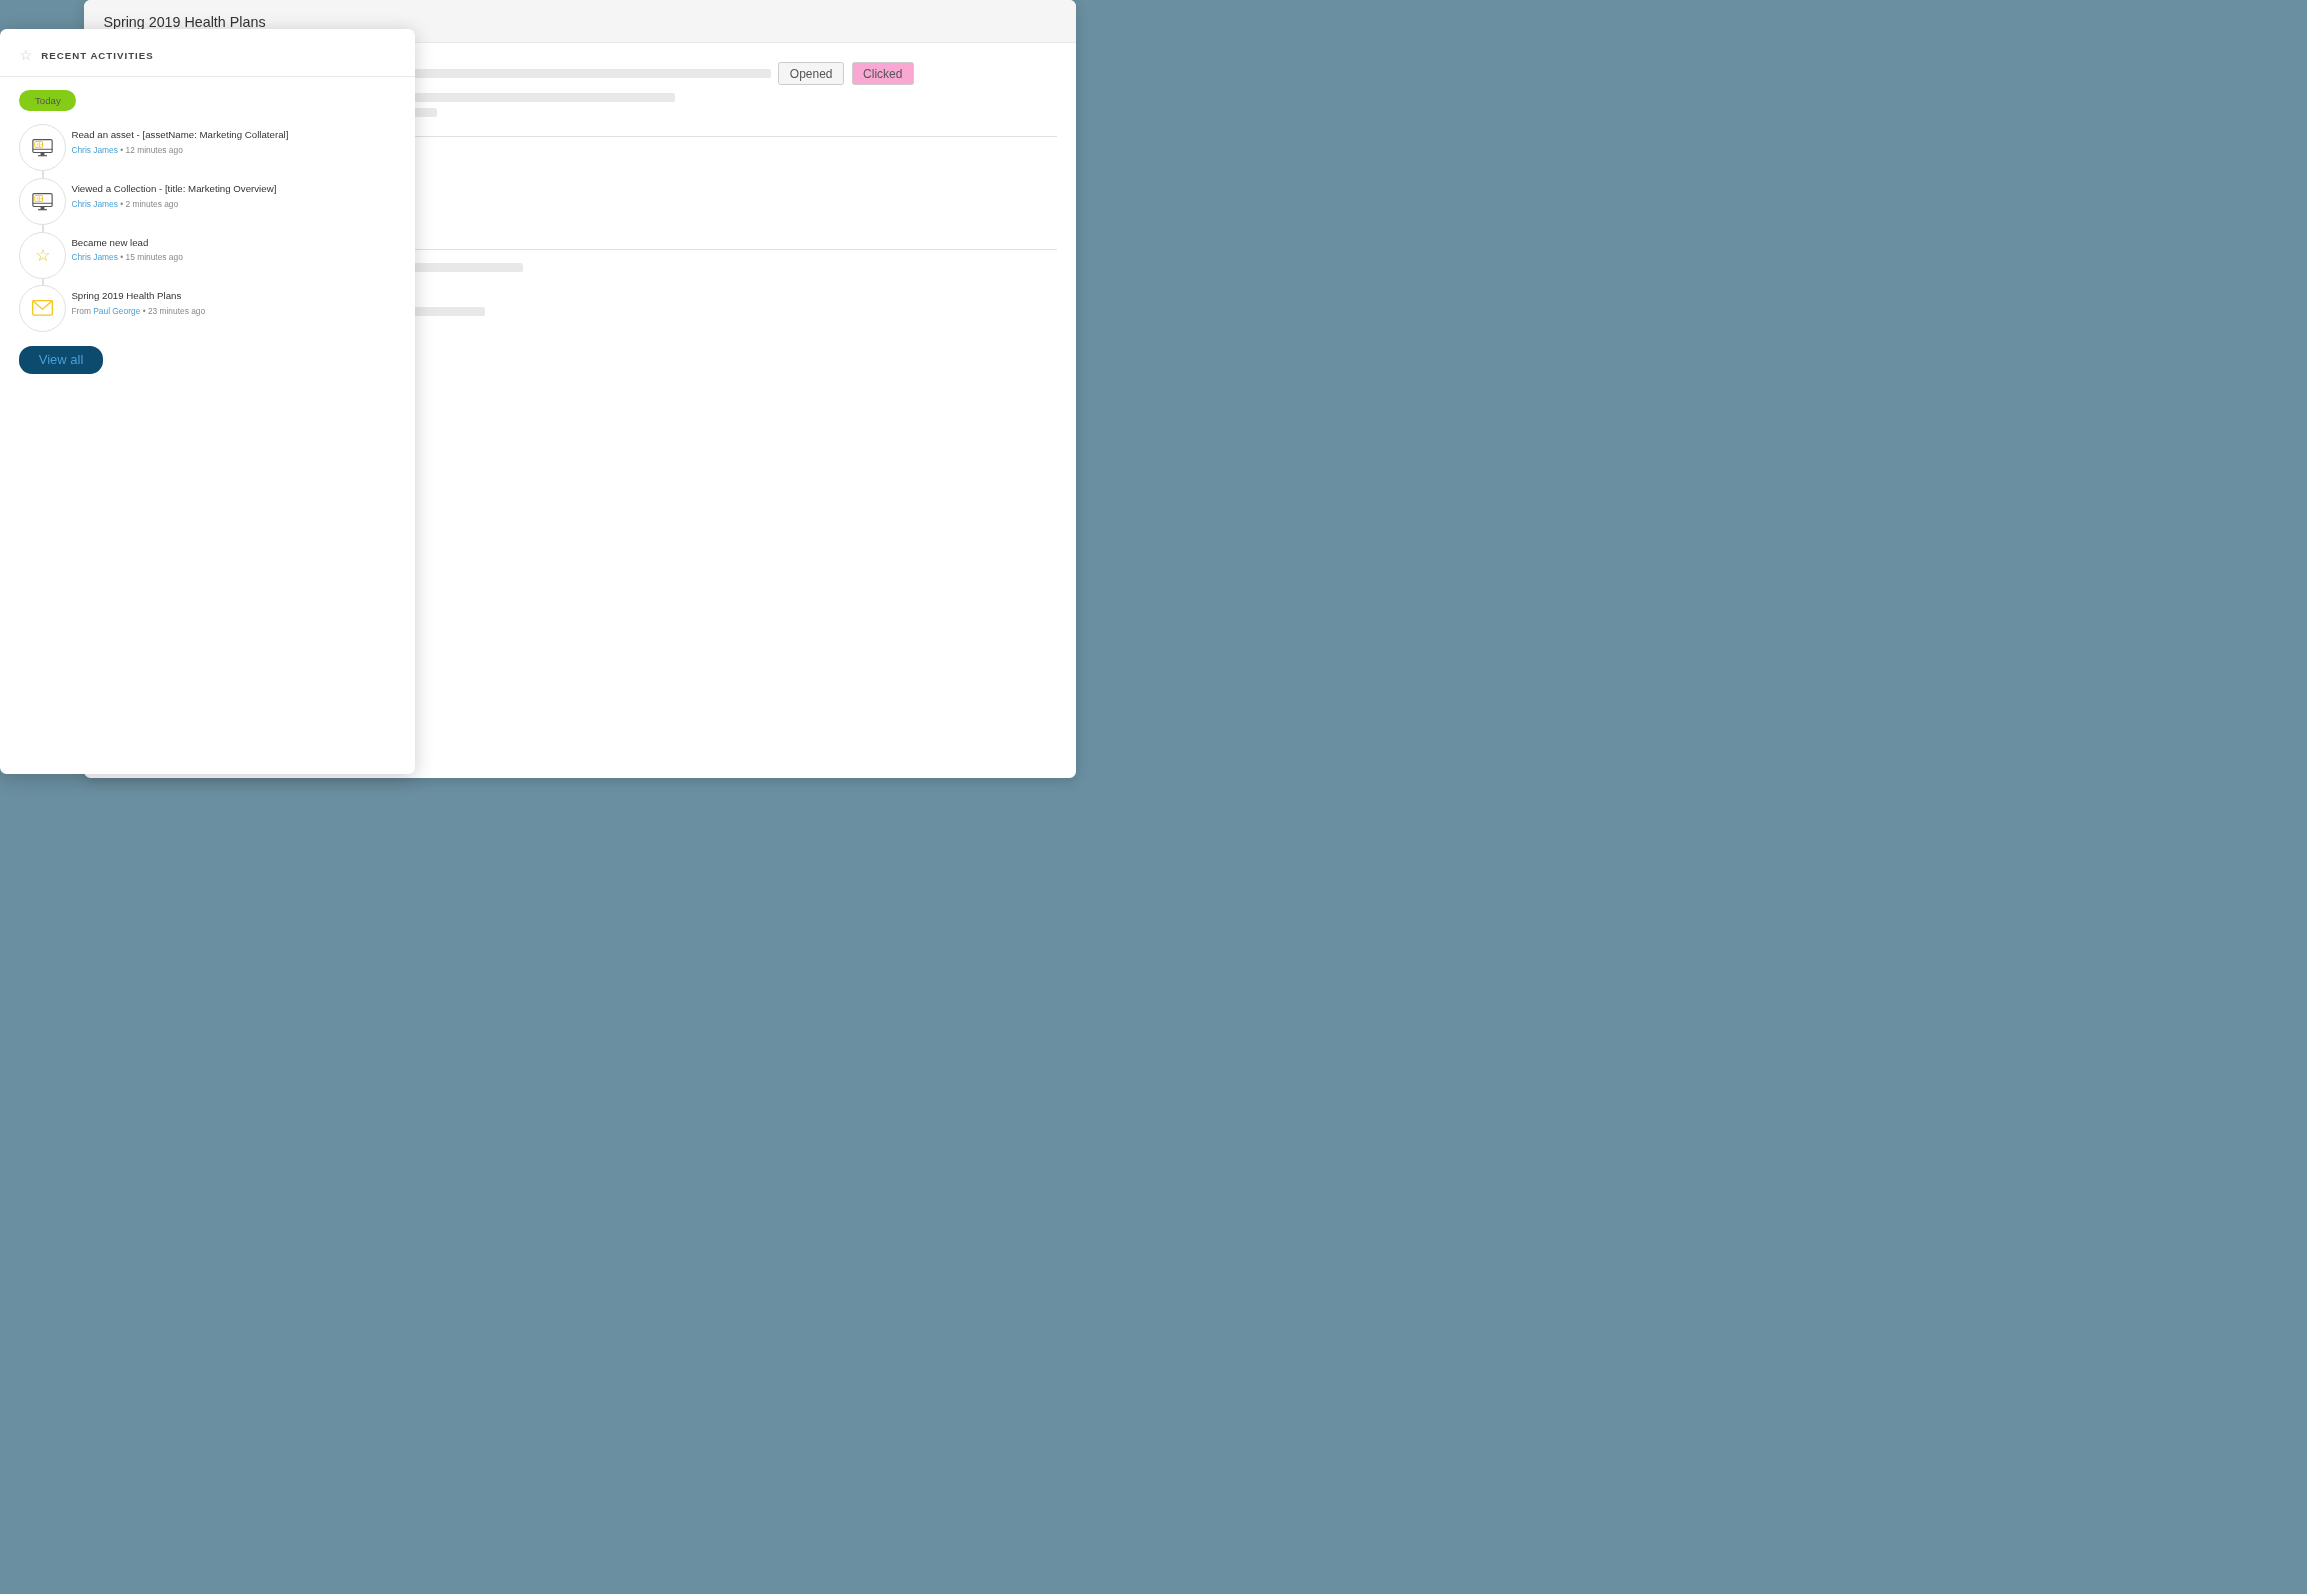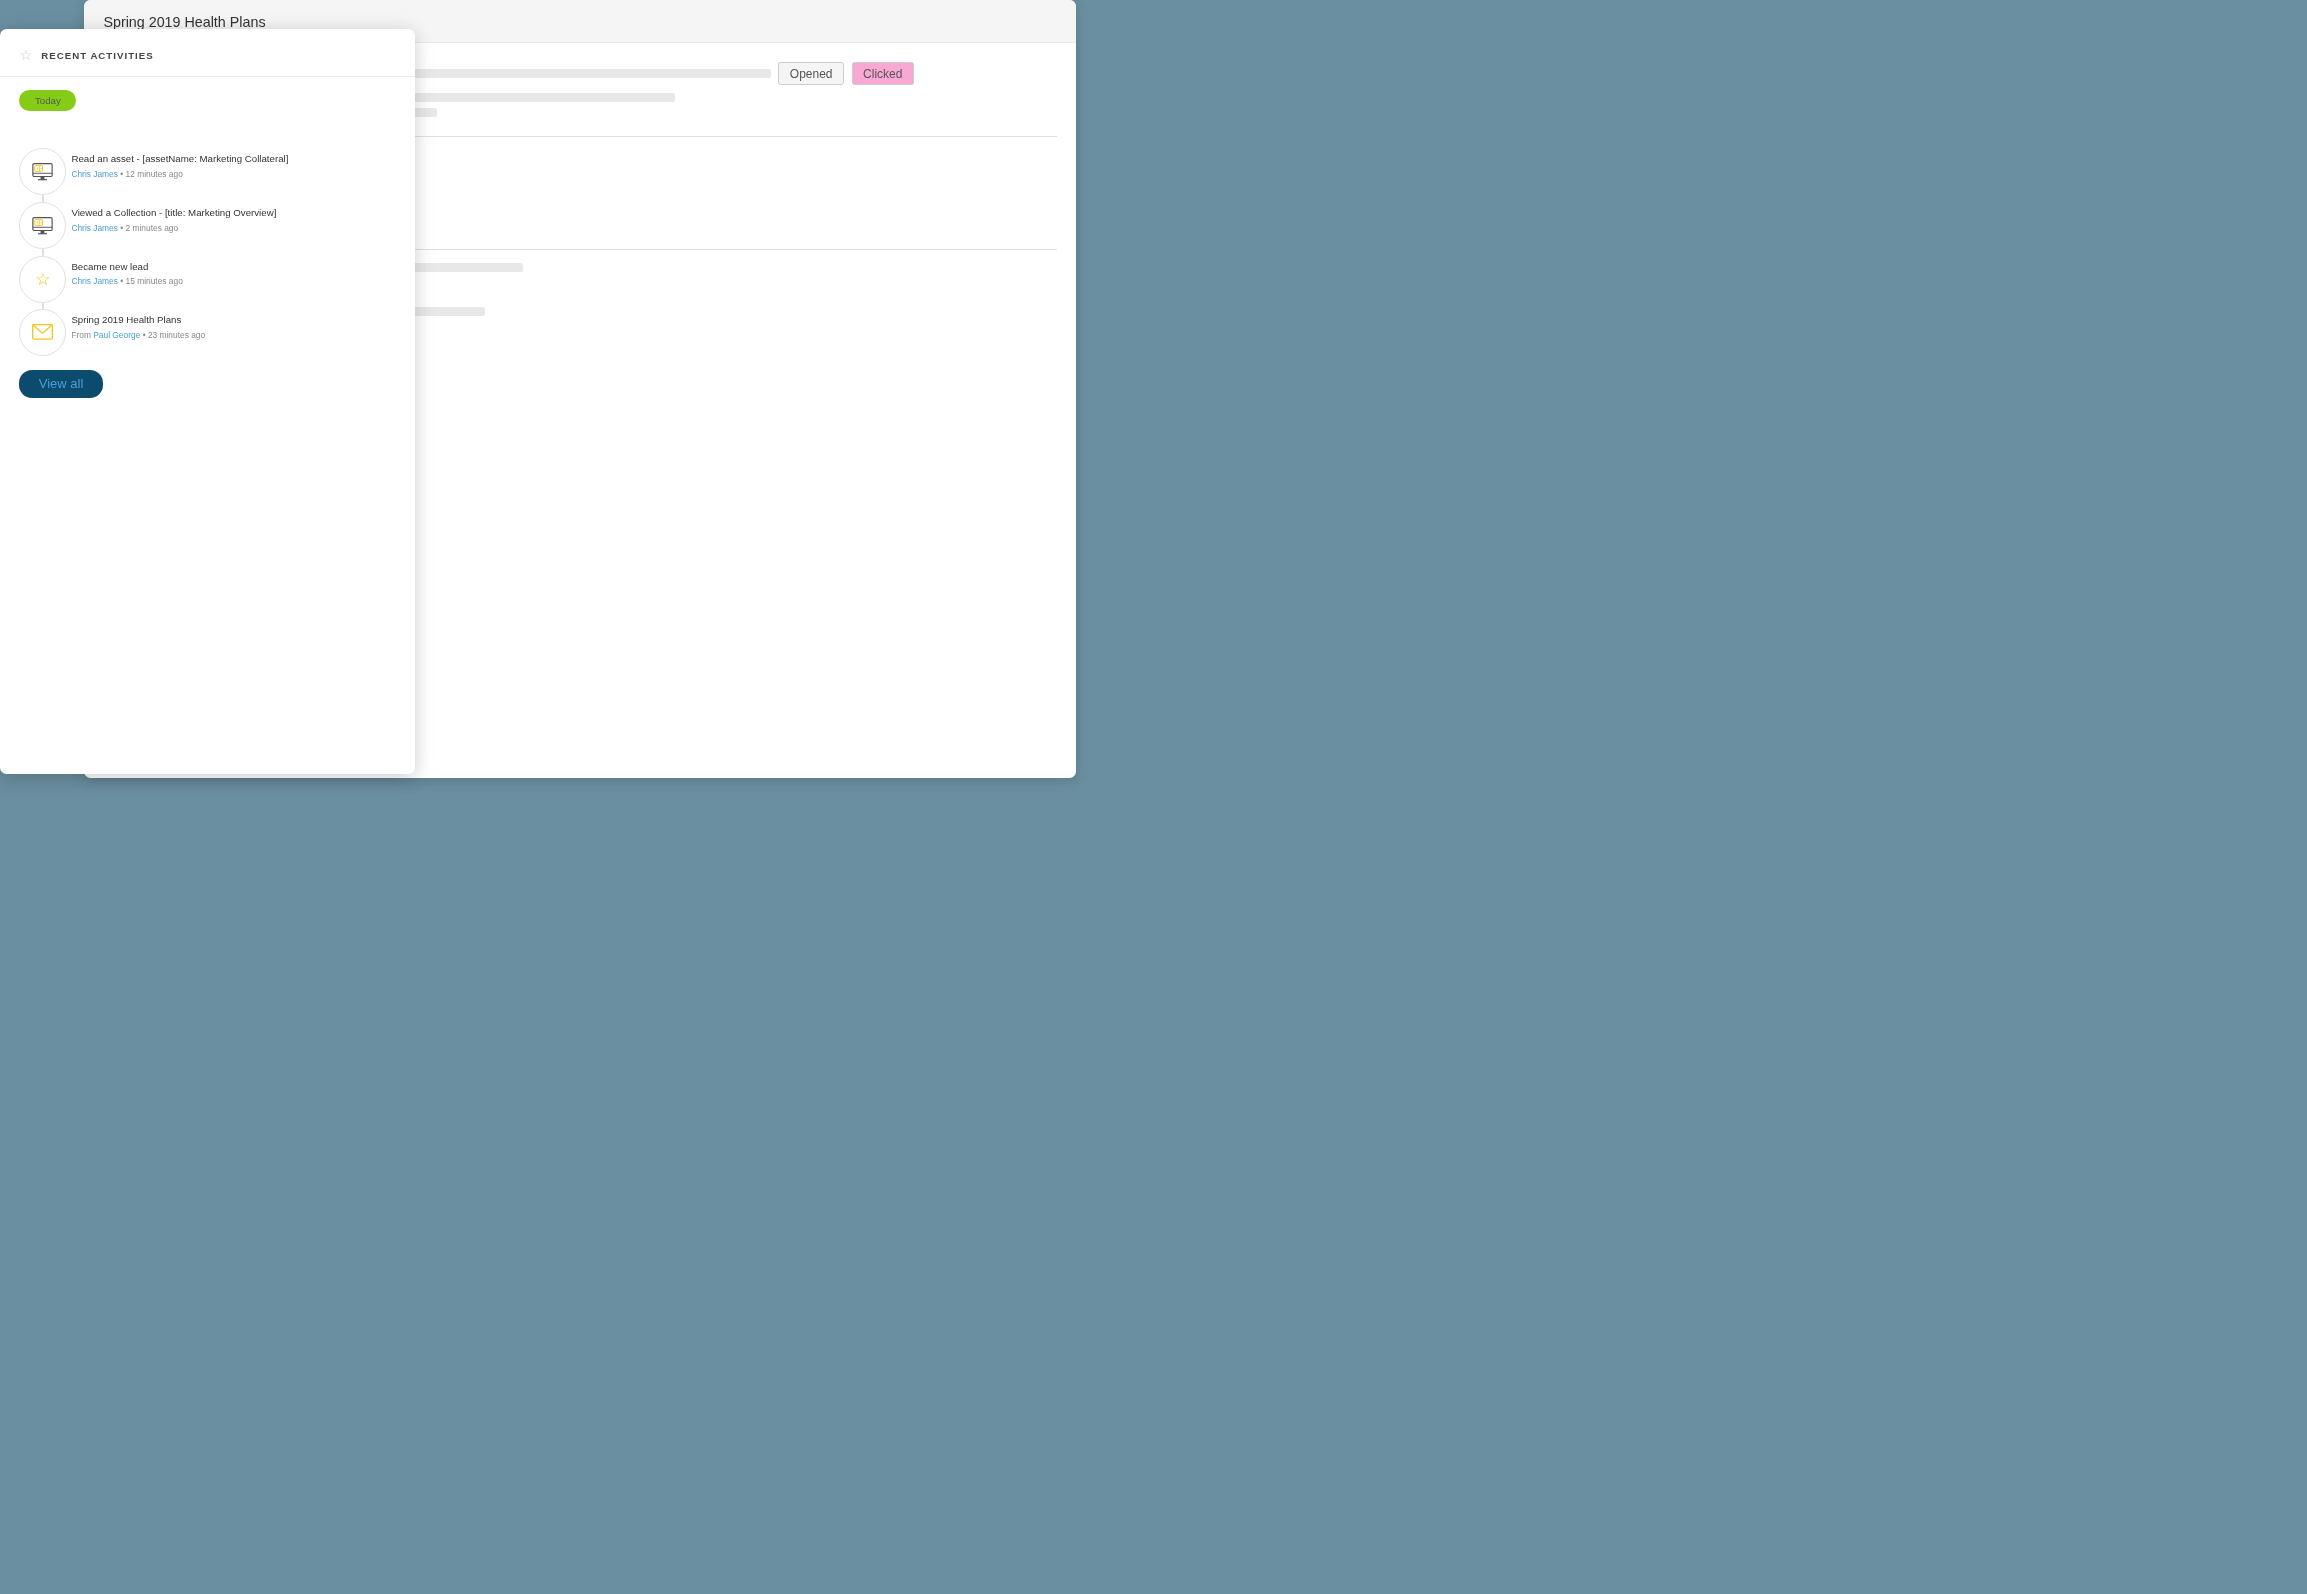--- a/index.html
+++ b/index.html
@@ -157,21 +157,20 @@
       font-size: 9.7px;
       color: #555;
       font-weight: 500;
       margin-bottom: 13px;
     }
 
     
     .timeline {
       position: relative;
       padding-left: 52px;
-      margin-top: 24px;
     }
 
     .timeline::before {
       content: '';
       position: absolute;
       left: 23px;
       top: 0;
       bottom: 0;
       width: 1.3px;
       background: #e0e0e0;

